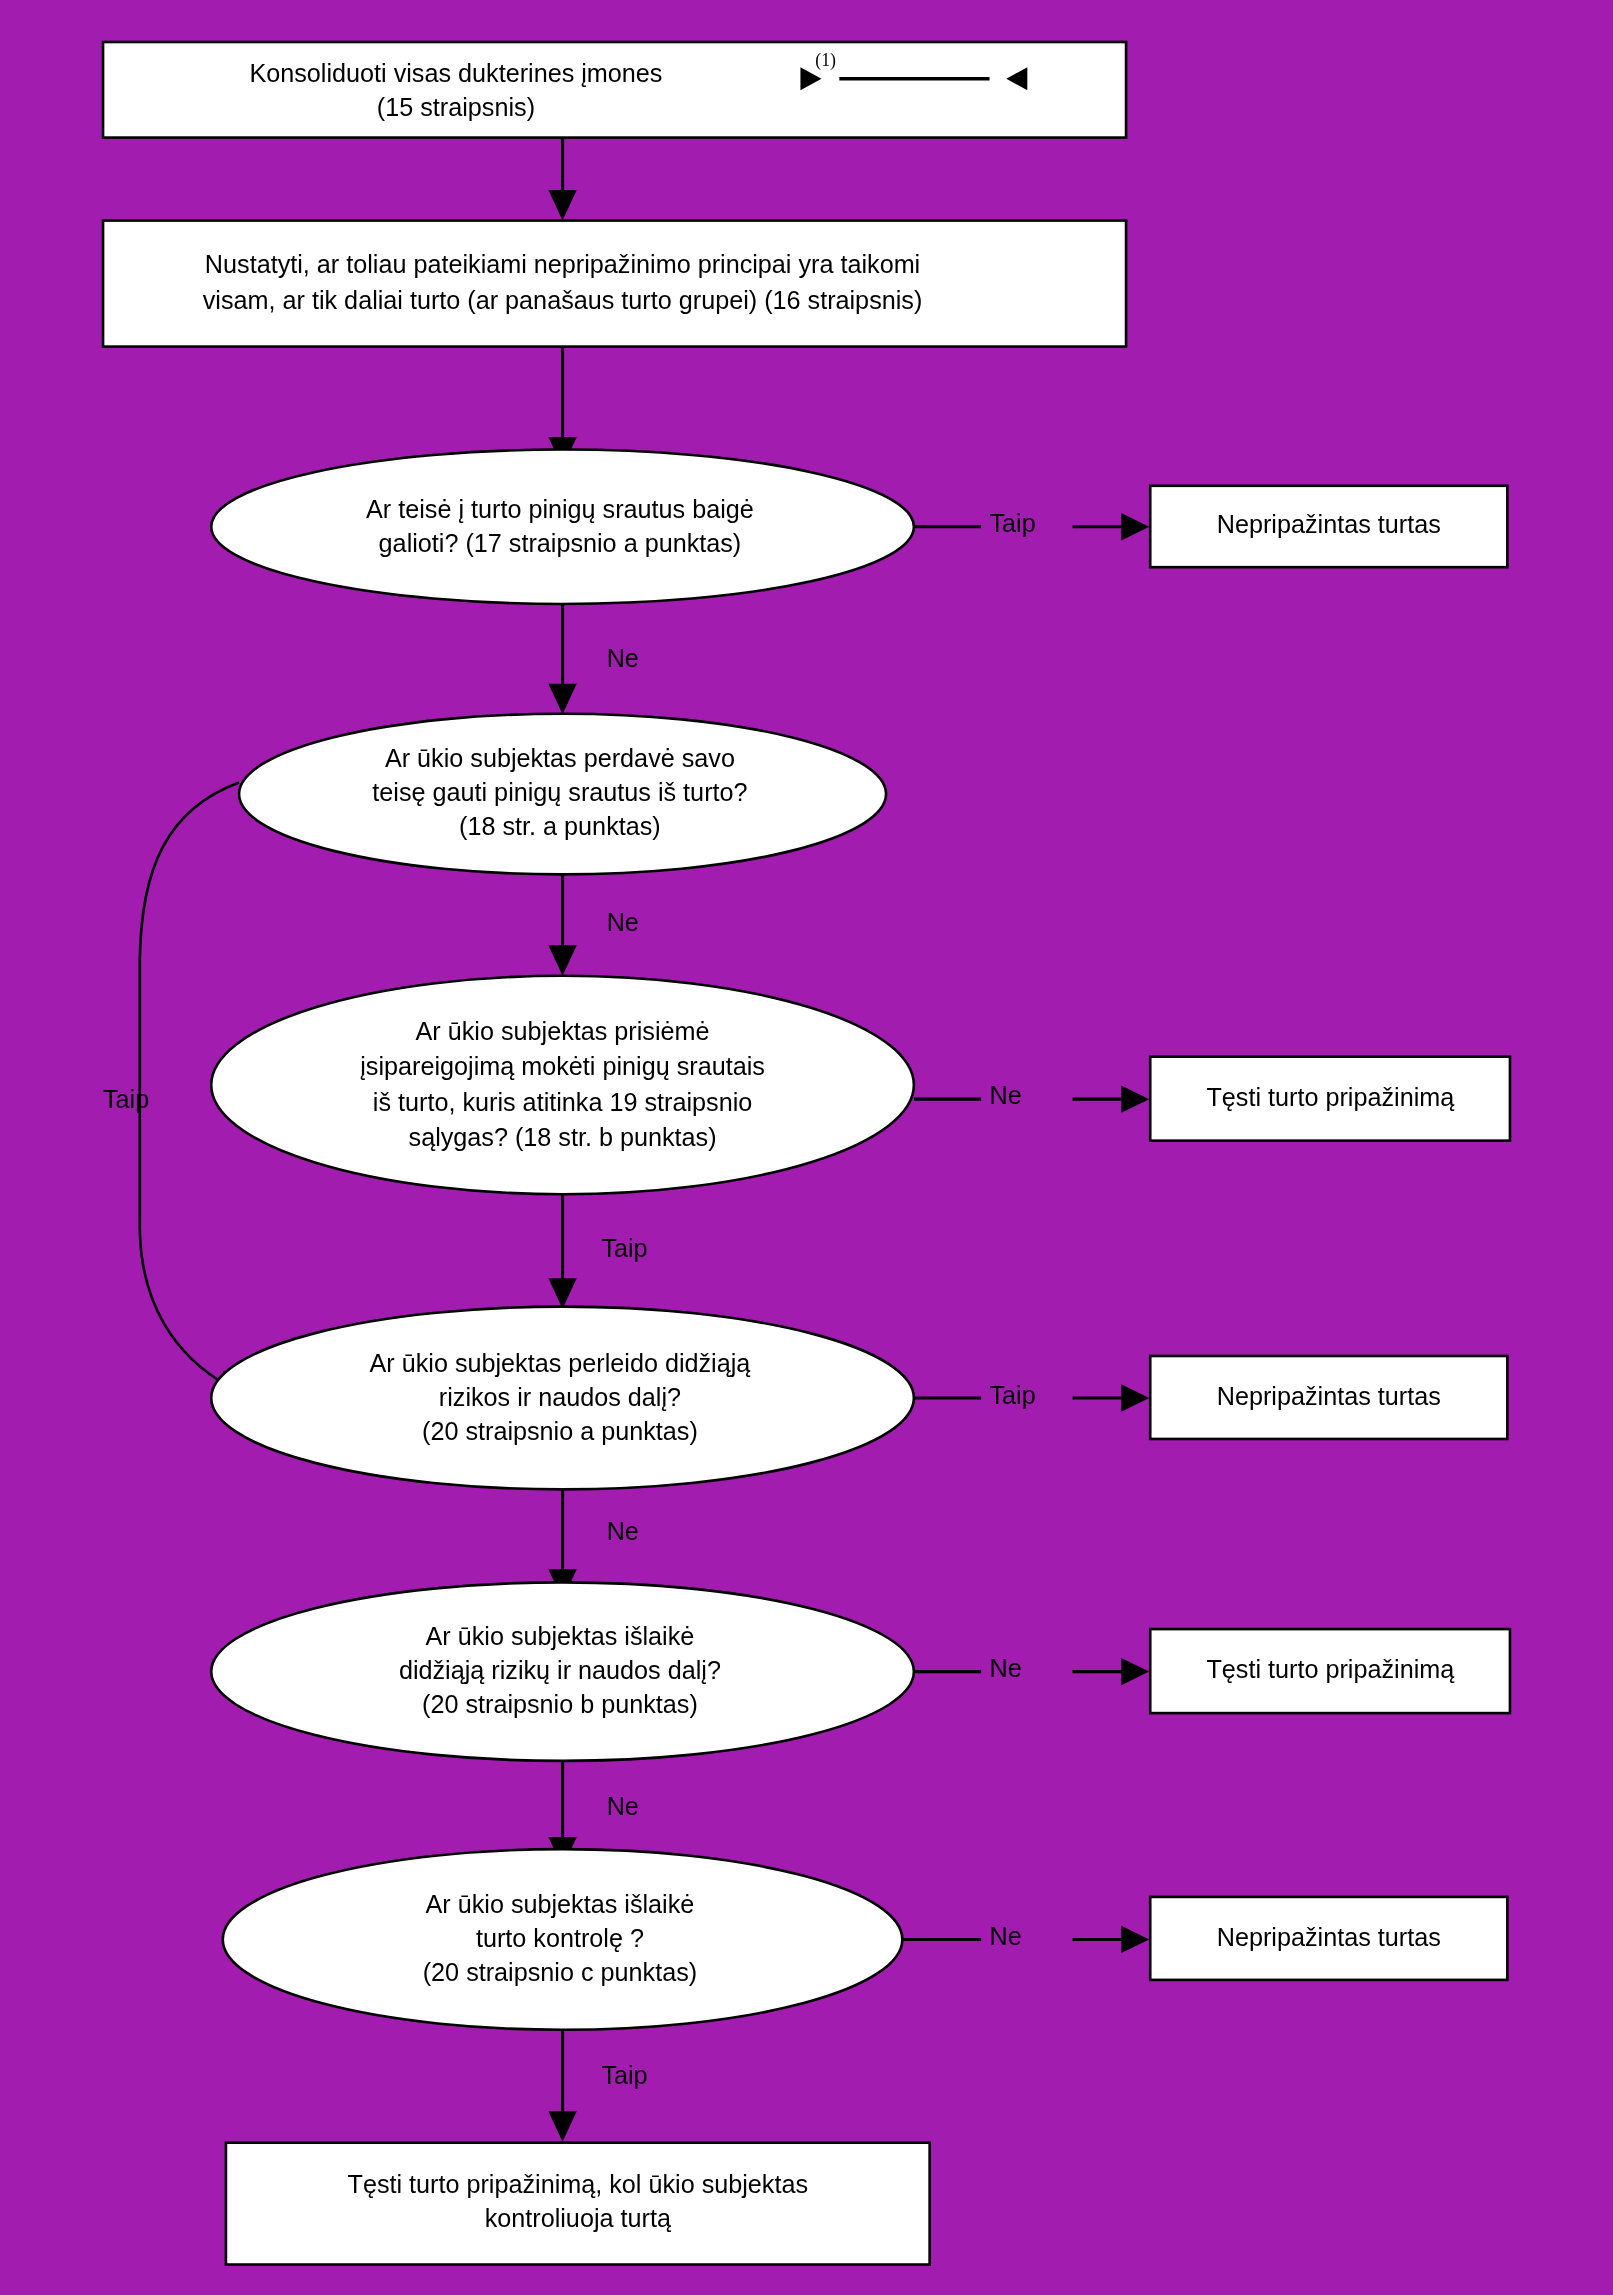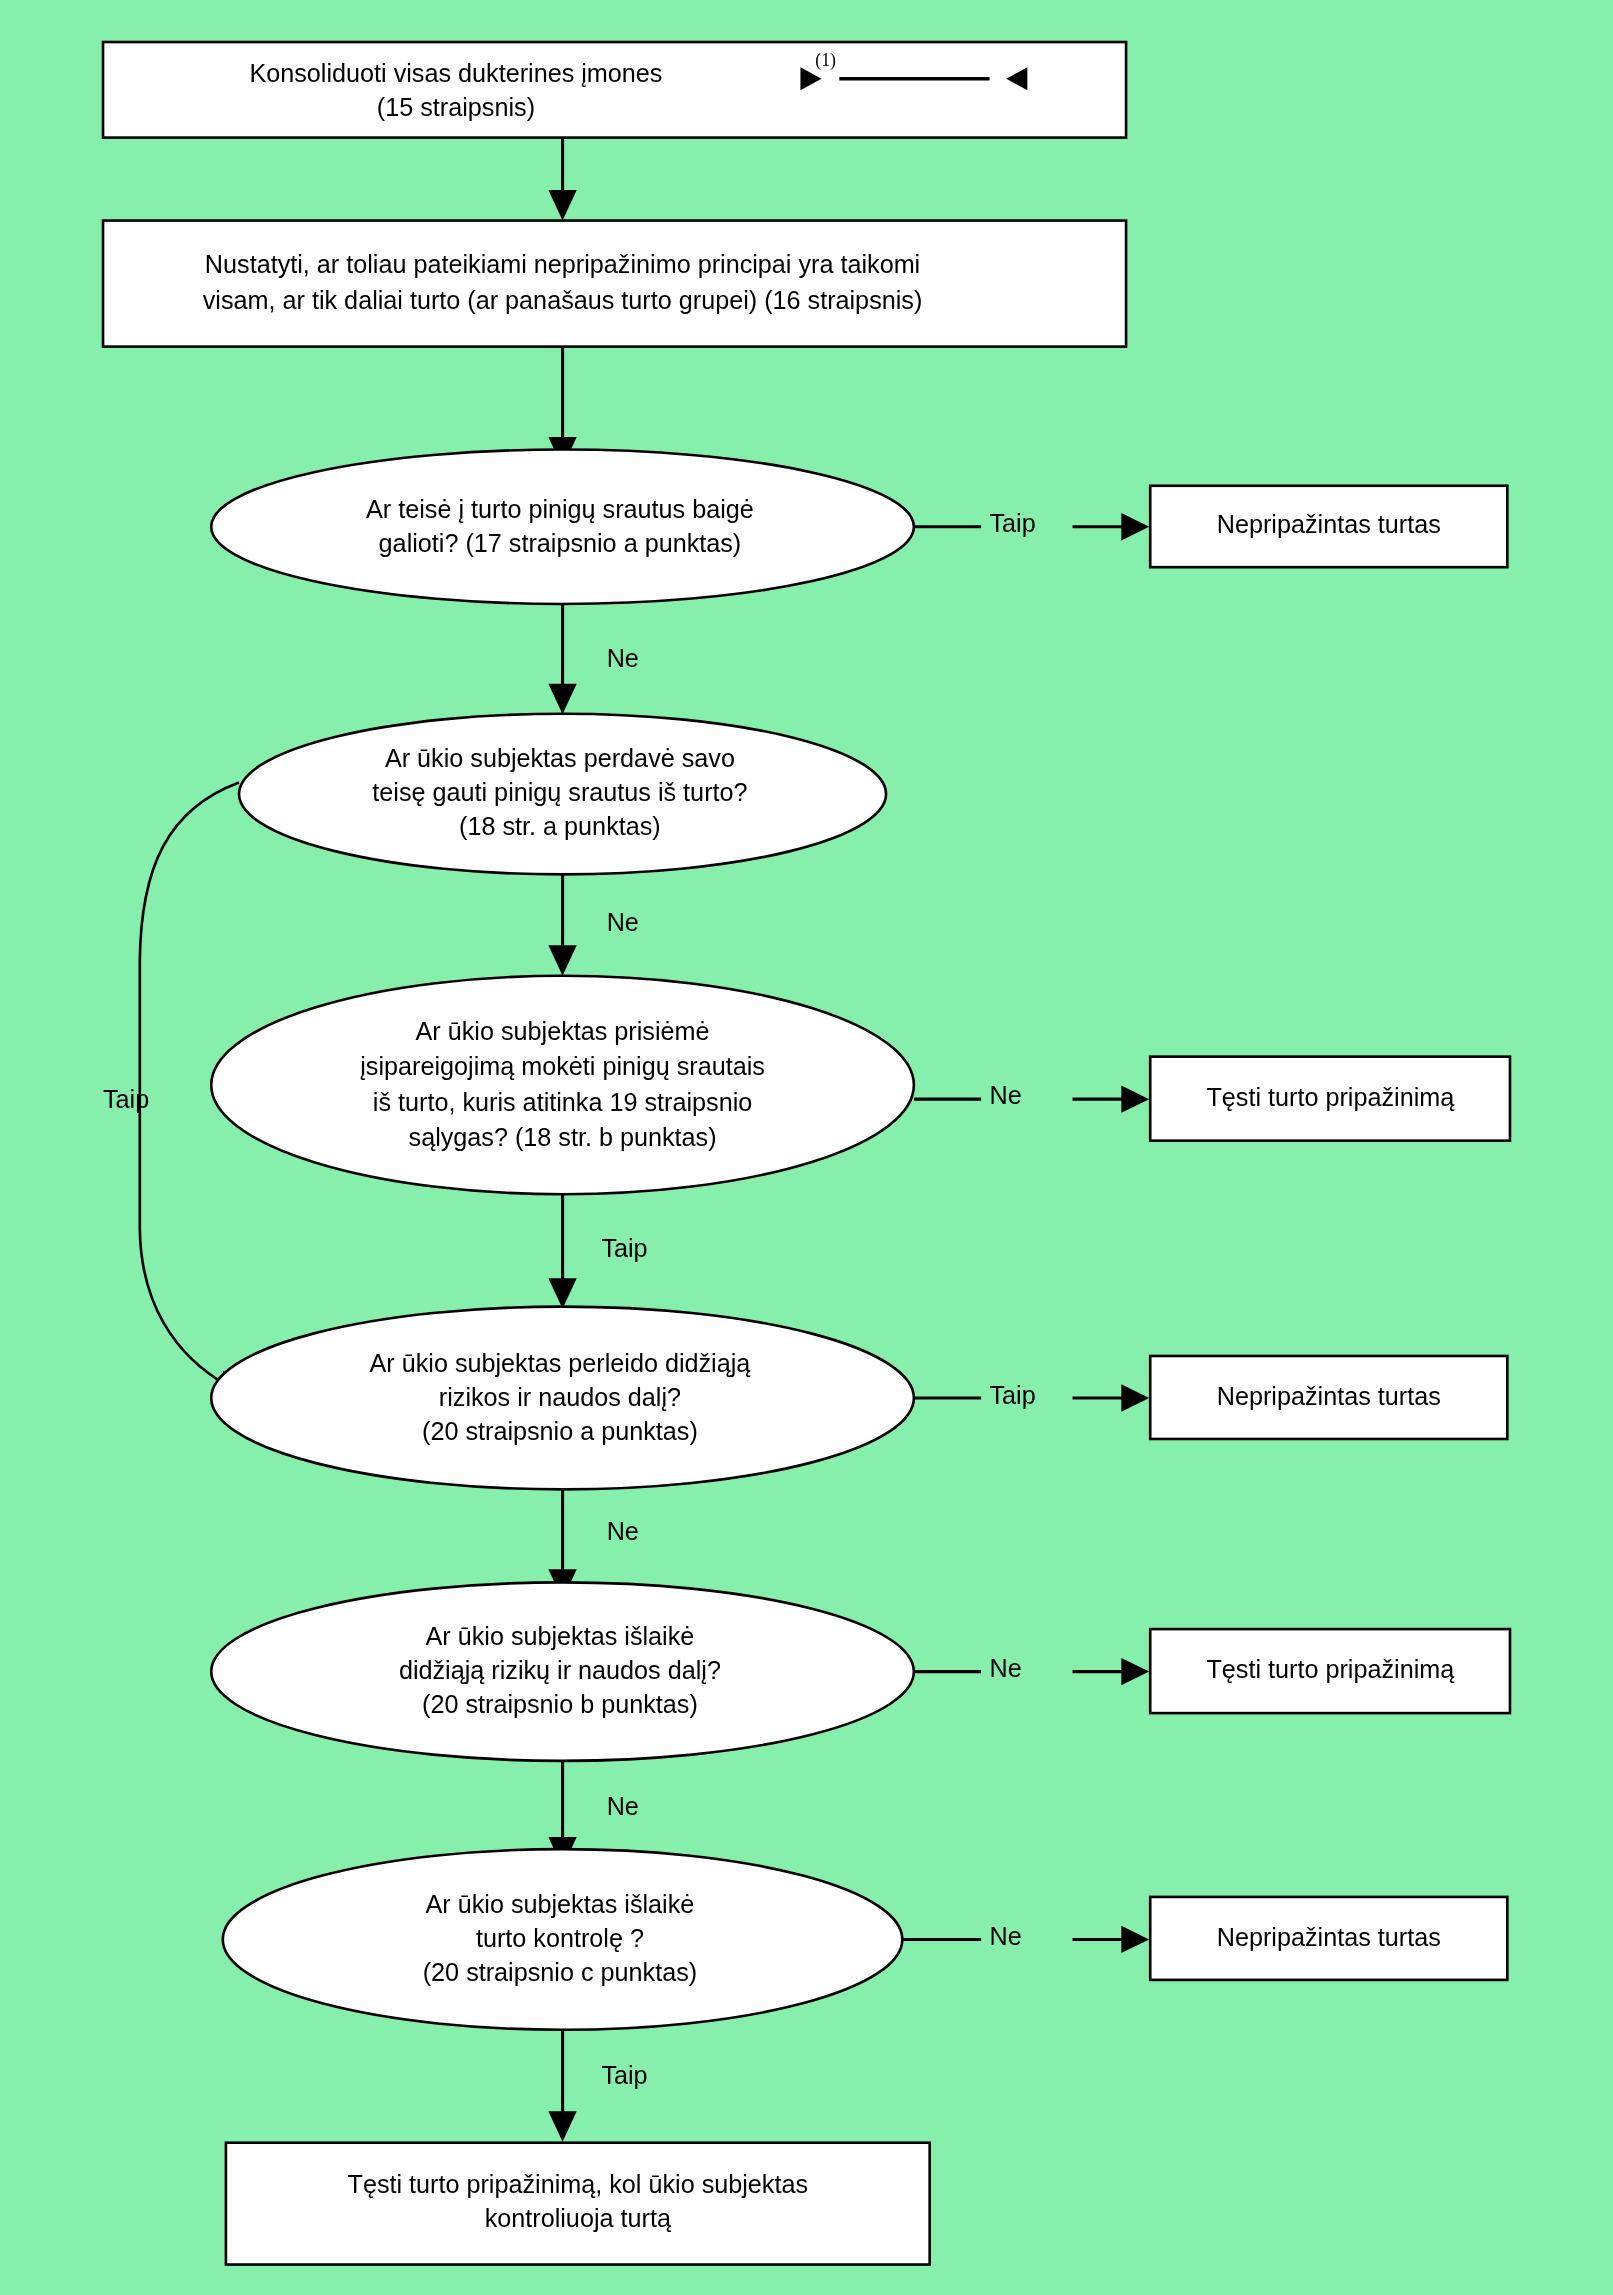--- a/index.html
+++ b/index.html
@@ -7,21 +7,21 @@
     padding: 0;
     background: #ffffff;
   }
   body {
     font-family: "Liberation Sans", sans-serif;
   }
   #flowchart-root {
     position: relative;
     width: 1613px;
     height: 2295px;
-    background: #86efac;
+    background: #a21caf;
     overflow: hidden;
   }
   svg#flow-svg {
     position: absolute;
     top: 0;
     left: 0;
     width: 1613px;
     height: 2295px;
     display: block;
   }

